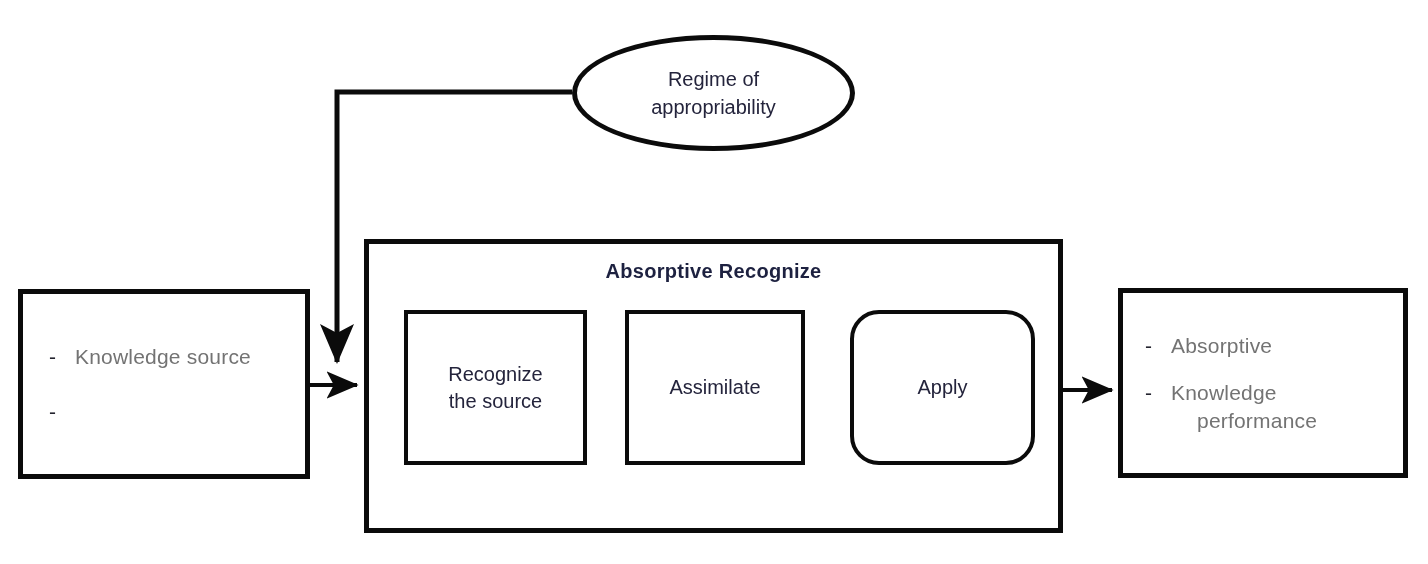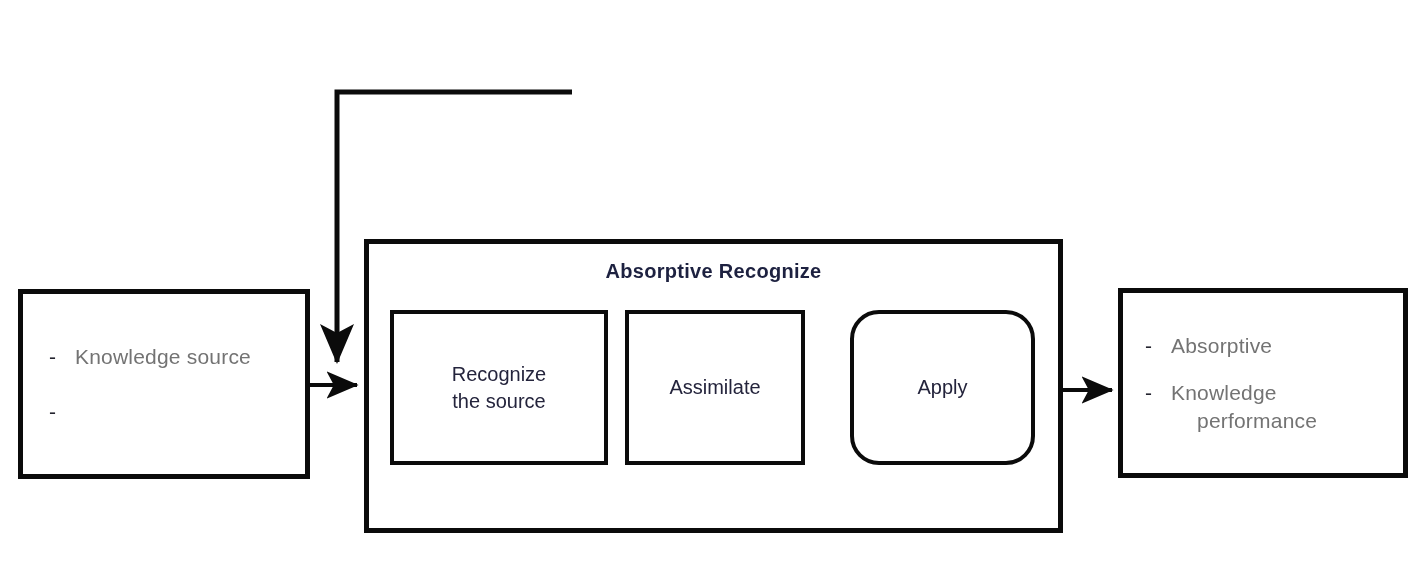--- a/index.html
+++ b/index.html
@@ -96,21 +96,21 @@
     display: flex;
     align-items: center;
     justify-content: center;
     text-align: center;
     font-size: 20px;
     line-height: 1.35;
     color: #24243c;
     top: 310px;
     height: 155px;
   }
-  #proc-recognize { left: 390px;  width: 218px; }
+  #proc-recognize { left: 404px;  width: 183px; }
   #proc-assimilate{ left: 625px;  width: 180px; text-align: right; }
   #proc-apply     { left: 850px;  width: 185px; border-radius: 29px; }
 
   
   #connectors {
     position: absolute;
     left: 0;
     top: 0;
     width: 1428px;
     height: 564px;
@@ -165,20 +165,26 @@
 
     <g>
       <path d="M810,386 L844,386" stroke="#0b0b0b" stroke-width="4" fill="none" marker-end="url(#ah)"></path>
     </g>
 
     <g>
       <path d="M1063,390 L1112,390" stroke="#0b0b0b" stroke-width="4" fill="none" marker-end="url(#ah)"></path>
     </g>
   </svg>
 
+  <div id="regime-ellipse">
+    <div>
+      <div>Regime  of</div>
+      <div>appropriability</div>
+    </div>
+  </div>
 
   <div id="left-box" class="node">
     <div class="bullet-line">
       <span class="bullet-dash">-</span>
       <span class="bullet-text">Knowledge source</span>
     </div>
     <div class="bullet-line">
       <span class="bullet-dash">-</span>
     </div>
   </div>

